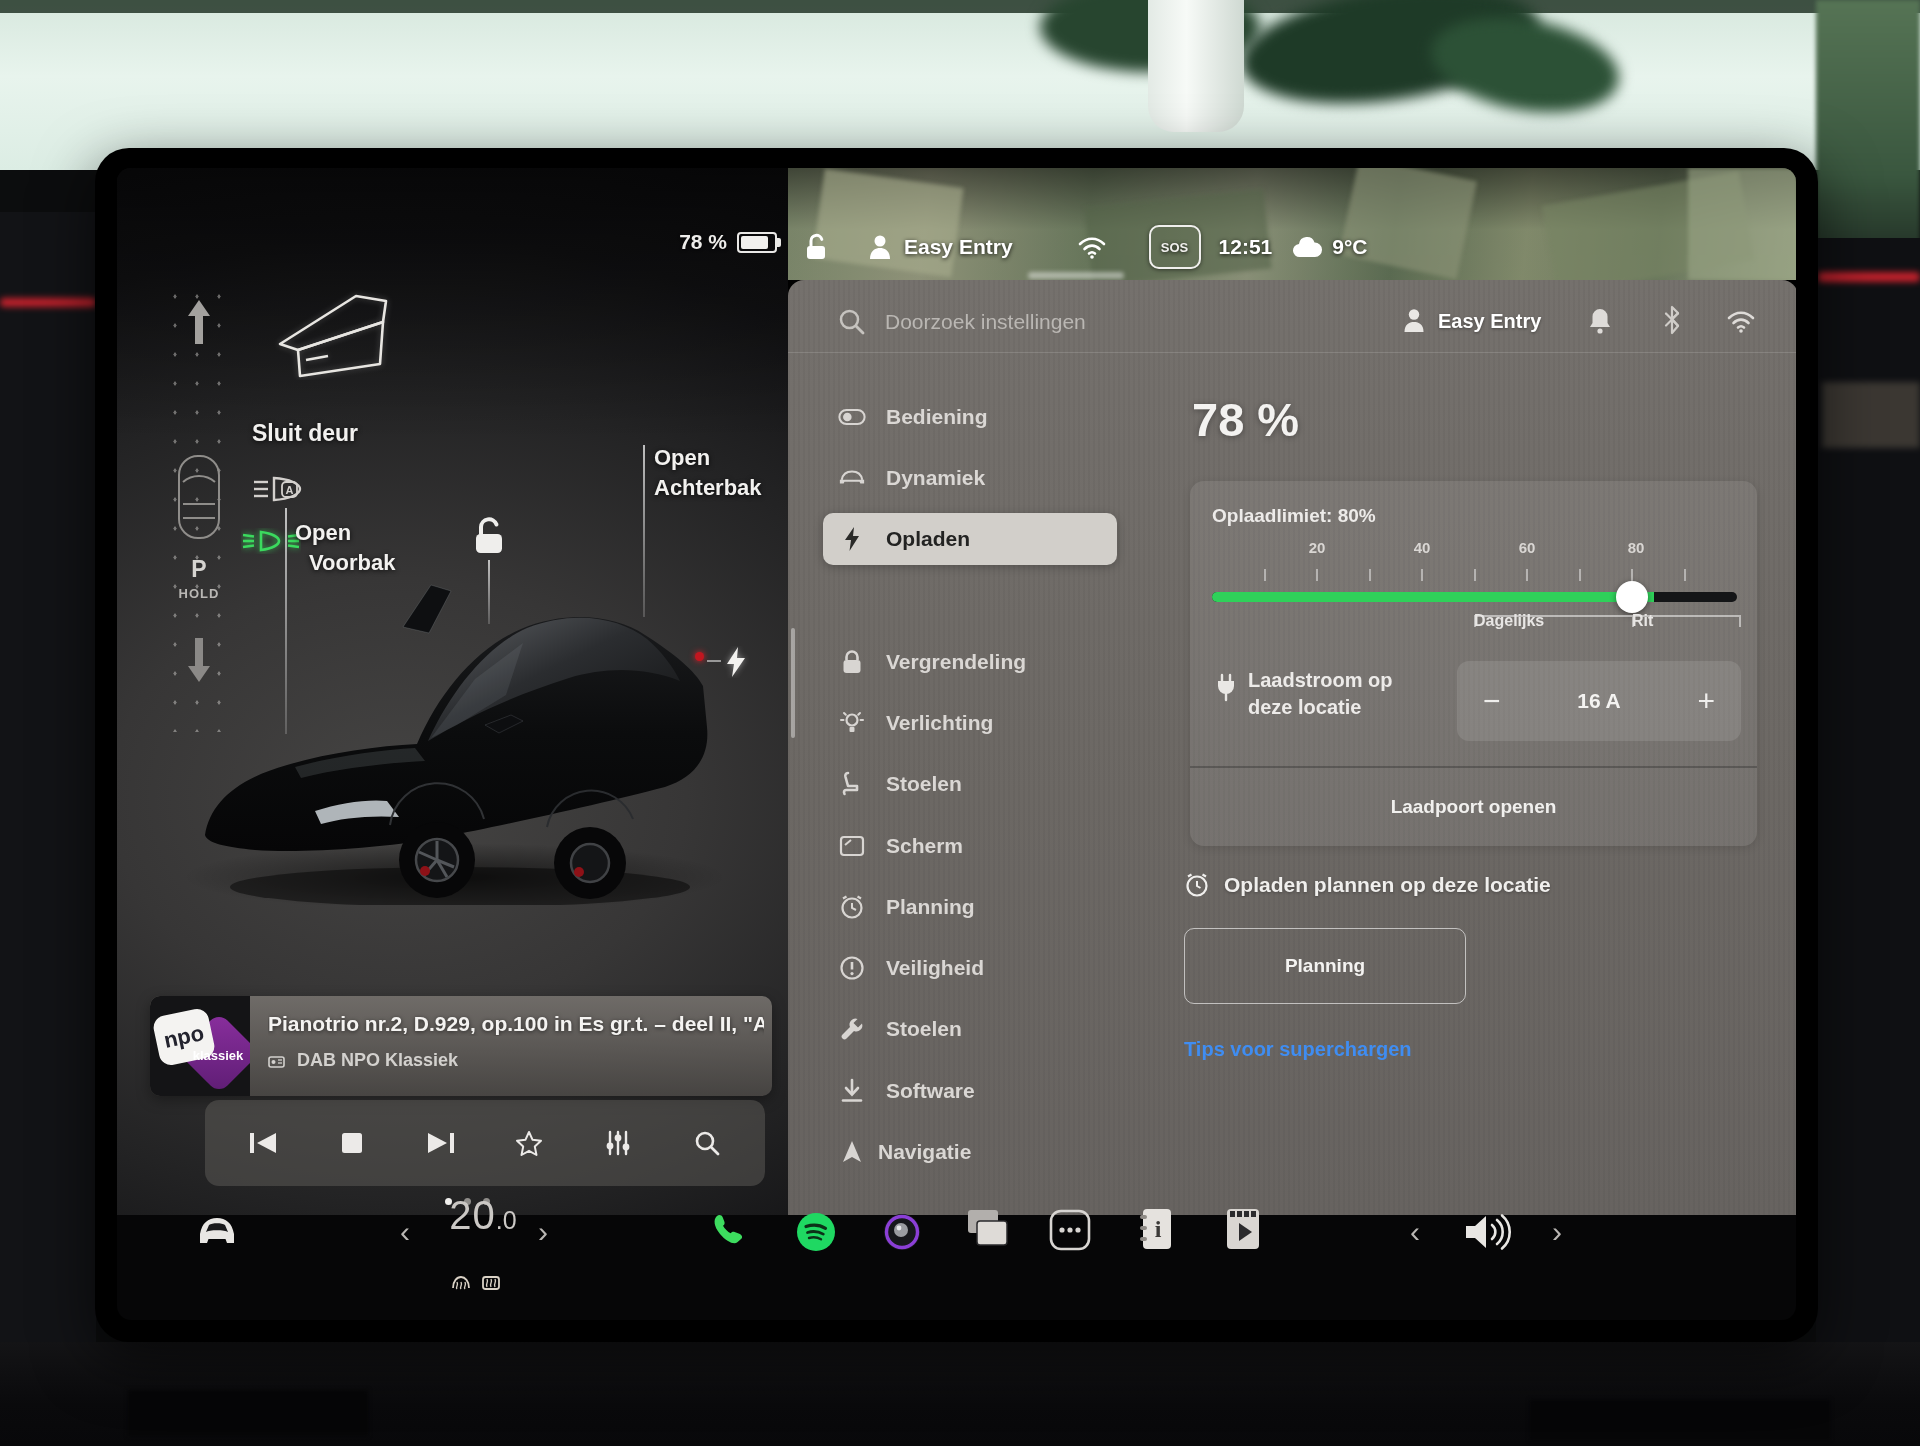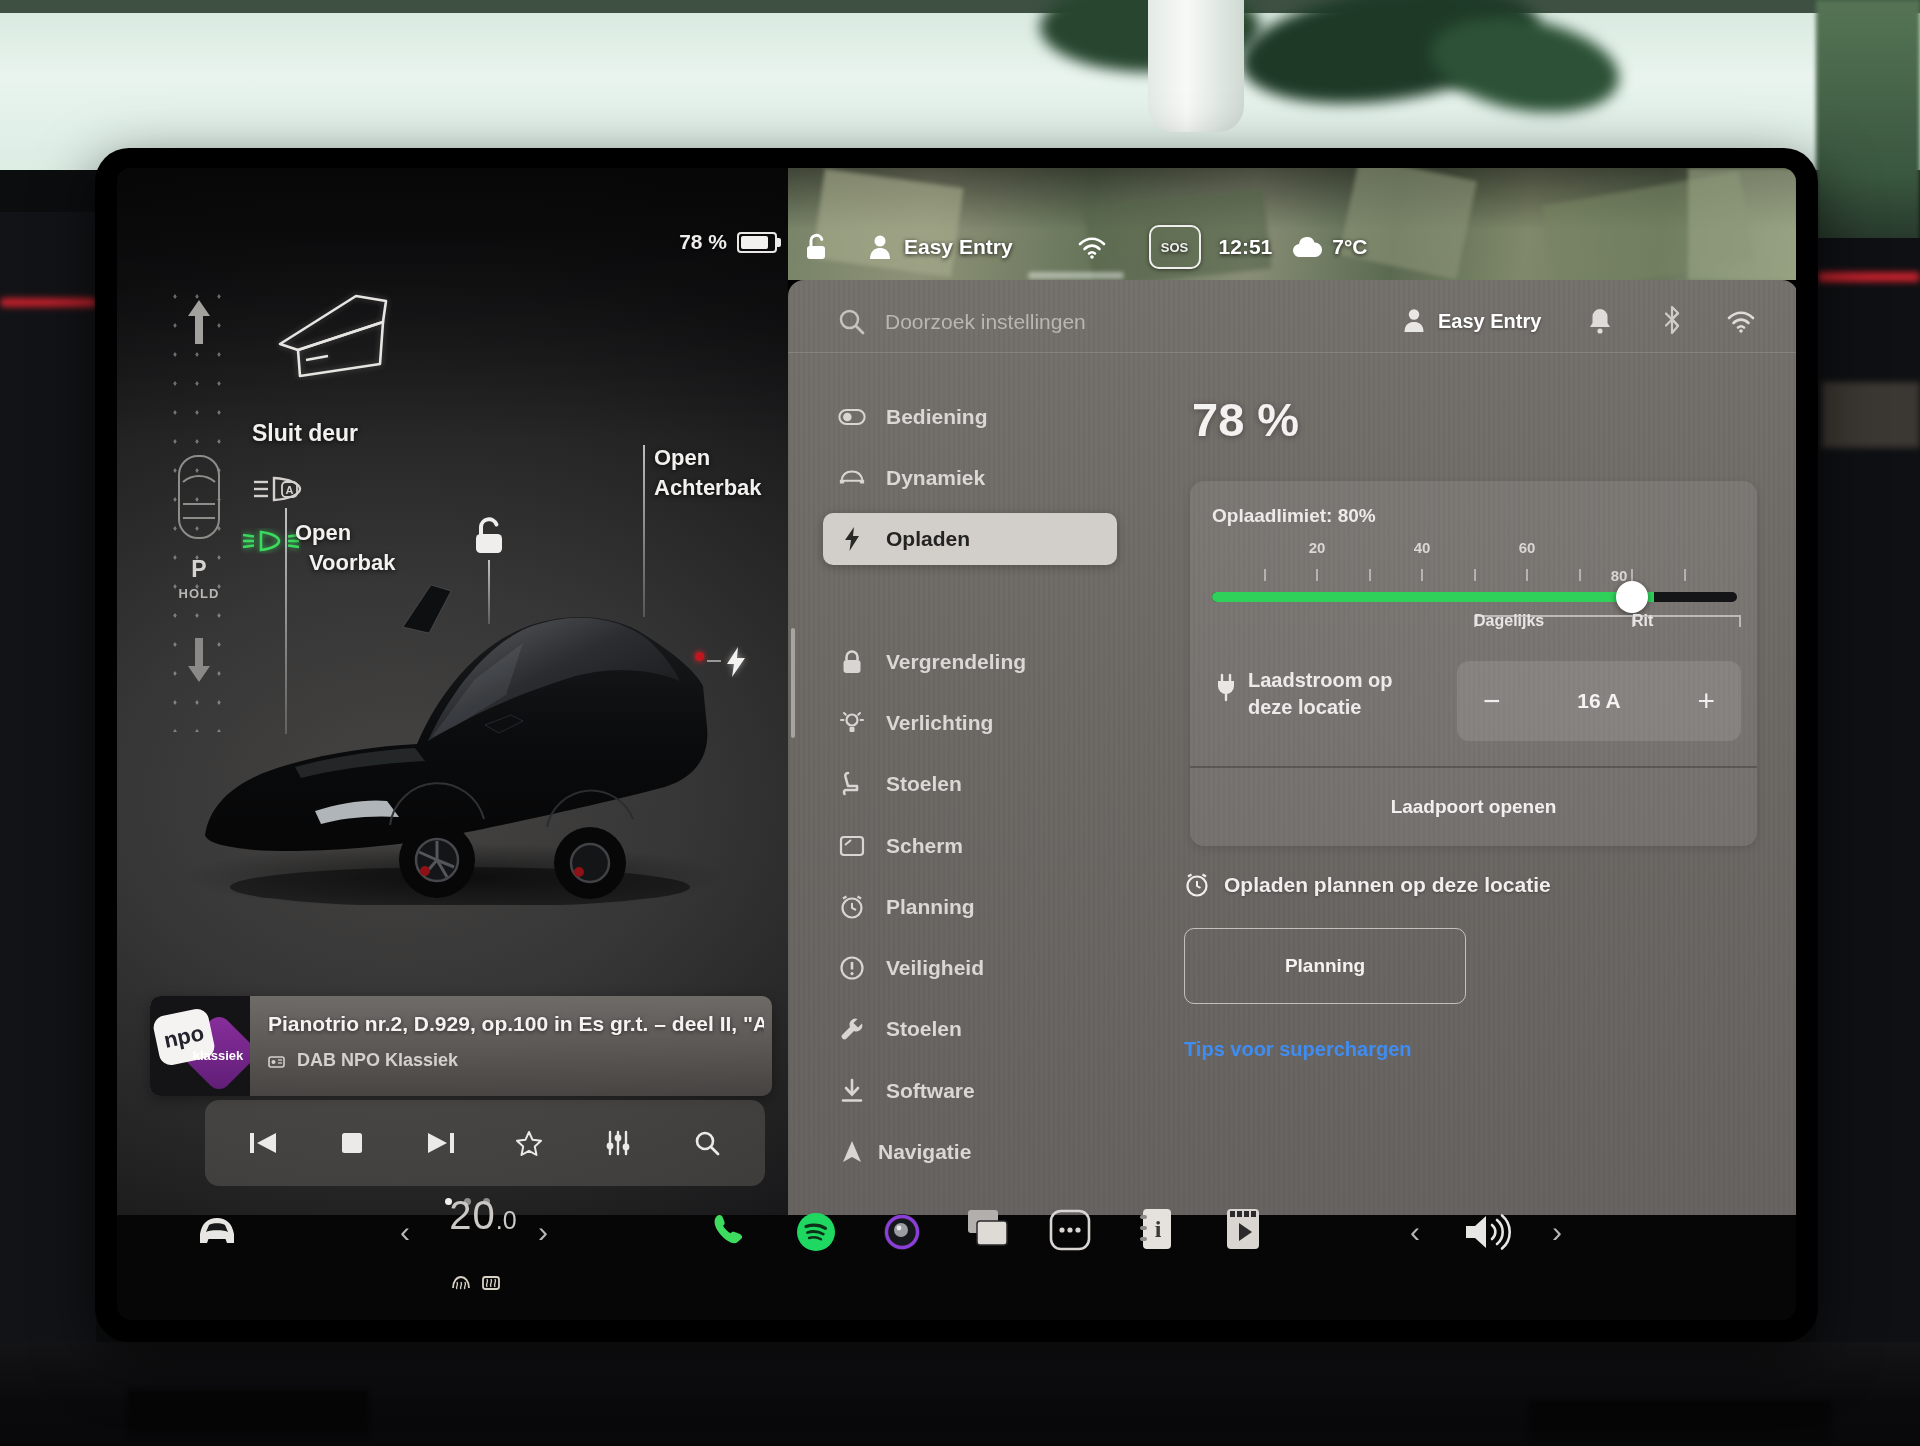--- a/index.html
+++ b/index.html
@@ -359,21 +359,21 @@
             </g>
               <circle cx="15" cy="21" r="1.8" fill="#fff"></circle>
           </svg>
           <div class="sos" style="margin-left:42px;">
             <span>SOS</span>
           </div>
           <span style="margin-left:18px;">12:51</span>
           <svg style="margin-left:20px;" width="30" height="21" viewBox="0 0 30 21">
             <path d="M8 20 a6.5 6.5 0 0 1 -1 -13 a8 8 0 0 1 15.5 -1.5 a5.5 5.5 0 0 1 0.5 14.5 Z" fill="#fff"></path>
           </svg>
-          <span style="margin-left:10px;">7°C</span>
+          <span style="margin-left:10px;">9°C</span>
         </div>
       </div>
       <div class="abs reflectbar" style="left:911px;top:104px;width:96px;height:7px;"></div>
 
       <div class="abs settings">
         <div class="shead">
           <svg class="abs" style="left:50px;top:28px;" width="27" height="27" viewBox="0 0 27 27">
             <circle cx="11.5" cy="11.5" r="8.5" fill="none" stroke="#c6c3bf" stroke-width="2.5"></circle>
             <line x1="18" y1="18" x2="25" y2="25" stroke="#c6c3bf" stroke-width="2.8" stroke-linecap="round"></line>
           </svg>
@@ -524,21 +524,21 @@
 
         <div class="abs scrollbar"></div>
 
         <div class="abs bigpct">78 %</div>
 
         <div class="abs card">
           <div class="limitlbl">Oplaadlimiet: 80%</div>
           <div class="ticklbl" style="left:105px;">20</div>
           <div class="ticklbl" style="left:210px;">40</div>
           <div class="ticklbl" style="left:315px;">60</div>
-          <div class="ticklbl" style="left:407px;margin-top:28px;">80</div>
+          <div class="ticklbl" style="left:424px;">80</div>
           <div class="tick" style="left:74px;"></div>
             <div class="tick" style="left:126px;"></div>
           <div class="tick" style="left:179px;"></div>
             <div class="tick" style="left:231px;"></div>
           <div class="tick" style="left:284px;"></div>
             <div class="tick" style="left:336px;"></div>
           <div class="tick" style="left:389px;"></div>
             <div class="tick" style="left:441px;"></div>
           <div class="tick" style="left:494px;"></div>
           <div class="track">

